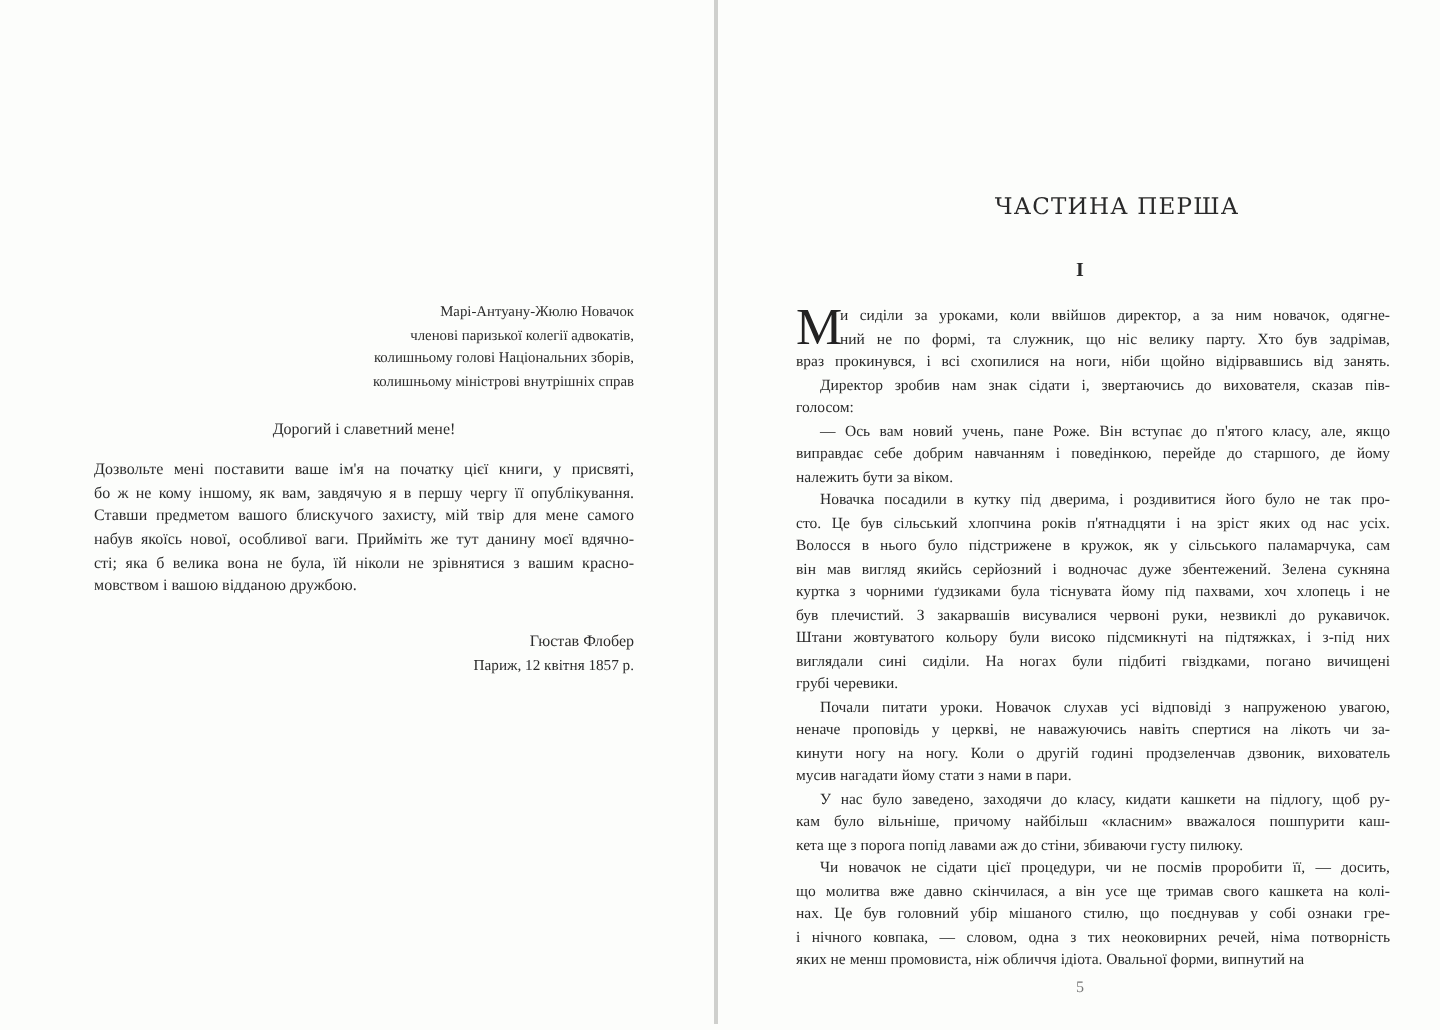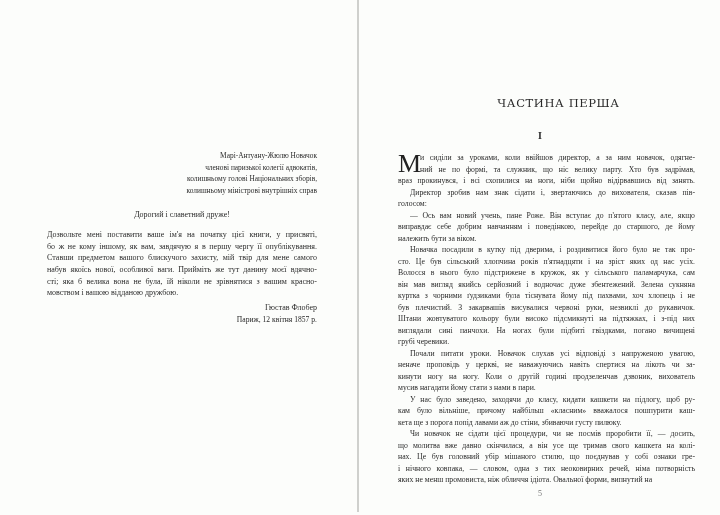--- a/index.html
+++ b/index.html
@@ -70,21 +70,21 @@
       text-align-last: justify;
       height: 11.7px;
     }
     .dedication-body div.last {
       text-align-last: left;
     }
     .signature {
       position: absolute;
       left: 47px;
       width: 270px;
-      top: 302px;
+      top: 315px;
       text-align: right;
       font-size: 8px;
       line-height: 11.6px;
       font-family: "Liberation Serif", serif;
     }
     .signature .place-date {
       font-size: 7.6px;
     }
 
     
@@ -156,21 +156,21 @@
 <div class="spine"></div>
 <div class="page page-right"></div>
 
 <div class="dedication-addressee">
   <div>Марі-Антуану-Жюлю Новачок</div>
   <div>членові паризької колегії адвокатів,</div>
   <div>колишньому голові Національних зборів,</div>
   <div>колишньому міністрові внутрішніх справ</div>
 </div>
 
-<div class="salutation">Дорогий і славетний друже!</div>
+<div class="salutation">Дорогий і славетний мене!</div>
 
 <div class="dedication-body">
   <div>Дозвольте мені поставити ваше ім'я на початку цієї книги, у присвяті,</div>
   <div>бо ж не кому іншому, як вам, завдячую я в першу чергу її опублікування.</div>
   <div>Ставши предметом вашого блискучого захисту, мій твір для мене самого</div>
   <div>набув якоїсь нової, особливої ваги. Прийміть же тут данину моєї вдячно-</div>
   <div>сті; яка б велика вона не була, їй ніколи не зрівнятися з вашим красно-</div>
   <div class="last">мовством і вашою відданою дружбою.</div>
 </div>
 
@@ -192,21 +192,21 @@
     <div class="line indent">— Ось вам новий учень, пане Роже. Він вступає до п'ятого класу, але, якщо</div>
     <div class="line">виправдає себе добрим навчанням і поведінкою, перейде до старшого, де йому</div>
     <div class="line last">належить бути за віком.</div>
     <div class="line indent">Новачка посадили в кутку під дверима, і роздивитися його було не так про-</div>
     <div class="line">сто. Це був сільський хлопчина років п'ятнадцяти і на зріст яких од нас усіх.</div>
     <div class="line">Волосся в нього було підстрижене в кружок, як у сільського паламарчука, сам</div>
     <div class="line">він мав вигляд якийсь серйозний і водночас дуже збентежений. Зелена сукняна</div>
     <div class="line">куртка з чорними ґудзиками була тіснувата йому під пахвами, хоч хлопець і не</div>
     <div class="line">був плечистий. З закарвашів висувалися червоні руки, незвиклі до рукавичок.</div>
     <div class="line">Штани жовтуватого кольору були високо підсмикнуті на підтяжках, і з-під них</div>
-    <div class="line">виглядали сині панчохи. На ногах були підбиті гвіздками, погано вичищені</div>
+    <div class="line">виглядали сині сиділи. На ногах були підбиті гвіздками, погано вичищені</div>
     <div class="line last">грубі черевики.</div>
     <div class="line indent">Почали питати уроки. Новачок слухав усі відповіді з напруженою увагою,</div>
     <div class="line">неначе проповідь у церкві, не наважуючись навіть спертися на лікоть чи за-</div>
     <div class="line">кинути ногу на ногу. Коли о другій годині продзеленчав дзвоник, вихователь</div>
     <div class="line last">мусив нагадати йому стати з нами в пари.</div>
     <div class="line indent">У нас було заведено, заходячи до класу, кидати кашкети на підлогу, щоб ру-</div>
     <div class="line">кам було вільніше, причому найбільш «класним» вважалося пошпурити каш-</div>
     <div class="line last">кета ще з порога попід лавами аж до стіни, збиваючи густу пилюку.</div>
     <div class="line indent">Чи новачок не сідати цієї процедури, чи не посмів проробити її, — досить,</div>
     <div class="line">що молитва вже давно скінчилася, а він усе ще тримав свого кашкета на колі-</div>

